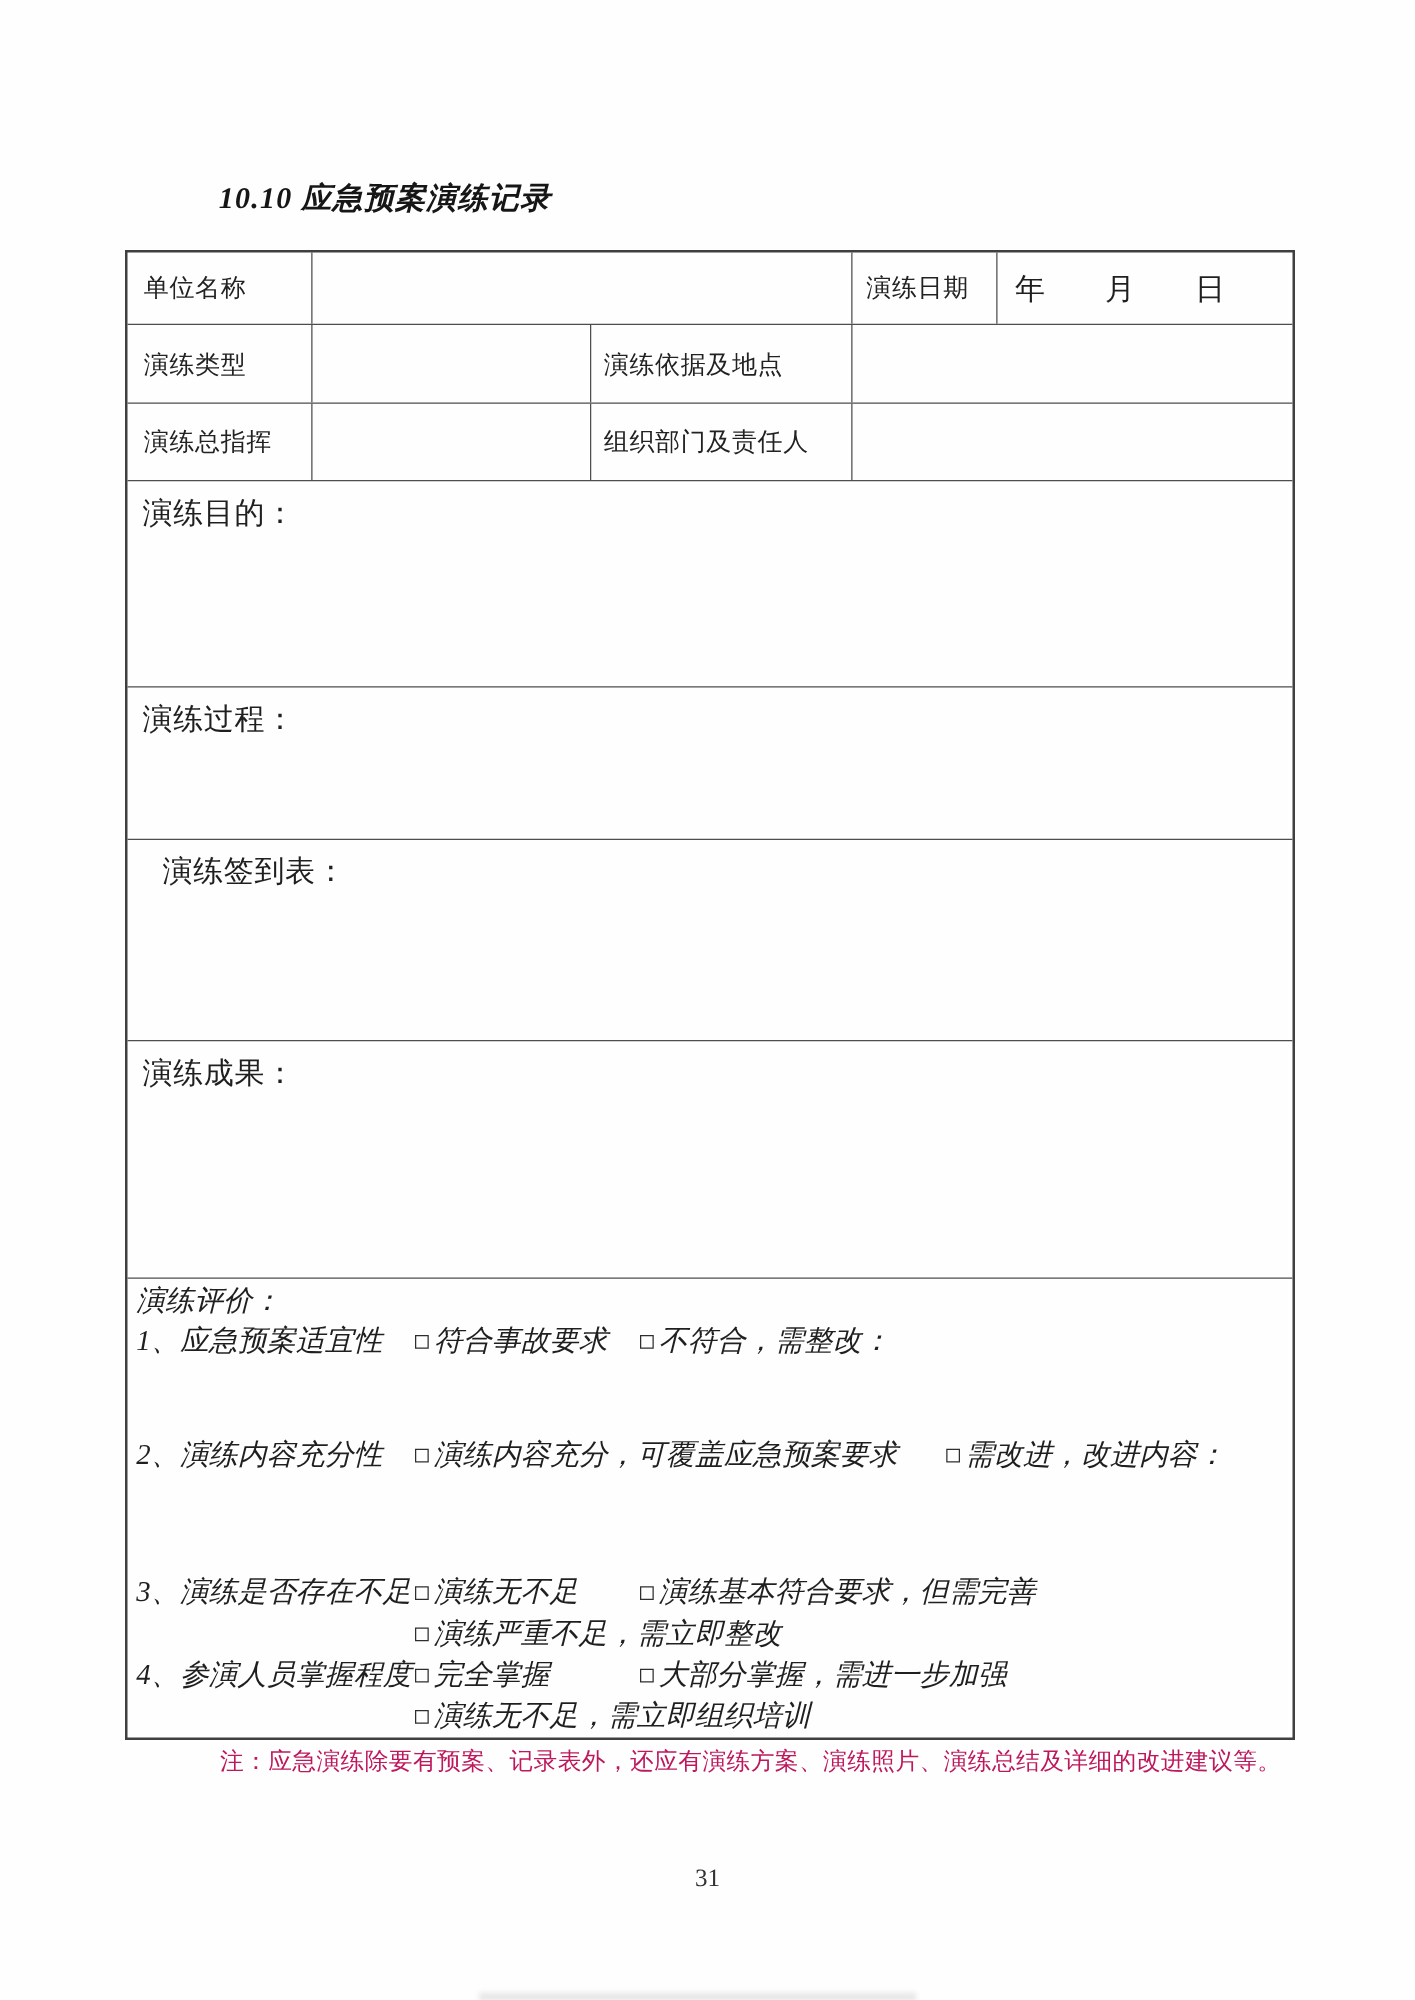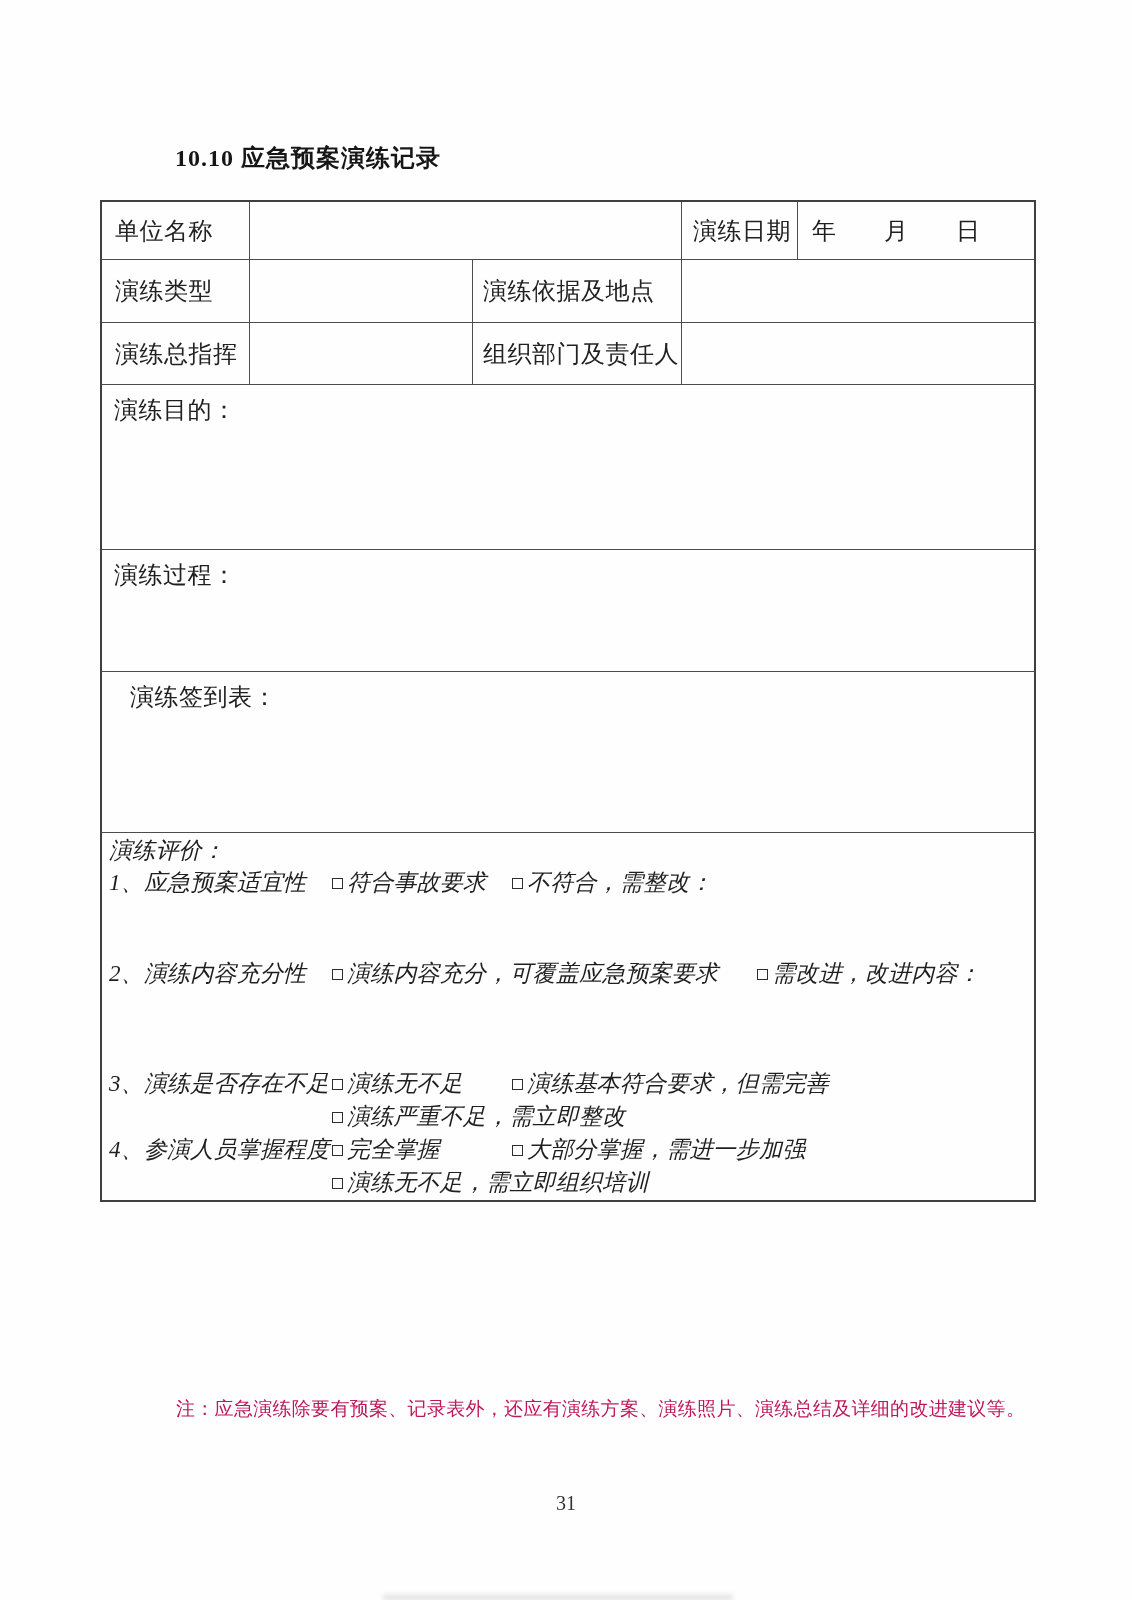--- a/index.html
+++ b/index.html
@@ -16,38 +16,39 @@
     overflow: hidden;
   }
   .title {
     position: absolute;
     left: 175px;
     top: 142px;
     font-size: 24px;
     font-weight: bold;
     letter-spacing: 1px;
     color: #161616;
+    font-style: italic;
   }
   .form-table {
     position: absolute;
     left: 100px;
     top: 200px;
     width: 936px;
     border: 2px solid #3f3f3f;
     background: transparent;
   }
   .row { display: flex; border-bottom: 1px solid #4d4d4d; }
   .row:last-child { border-bottom: none; }
   .cell { border-right: 1px solid #4d4d4d; position: relative; }
   .cell:last-child { border-right: none; }
   .label-cell {
     display: flex;
     align-items: center;
     padding-left: 13px;
-    font-size: 24px;
+    font-size: 20px;
     letter-spacing: 0.5px;
     color: #222;
     font-family: Liberation Serif, serif;
   }
   .hr1 { height: 58px; }
   .hr2 { height: 63px; }
   .hr3 { height: 62px; }
   .hs1 { height: 165px; }
   .hs2 { height: 122px; }
   .hs3 { height: 161px; padding-left: 16px; }
@@ -177,20 +178,25 @@
         <span>演练过程：</span>
       </div>
     </div>
 
     <div class="row hs3">
       <div class="cell sec-cell">
         <span>演练签到表：</span>
       </div>
     </div>
 
+    <div class="row hs4">
+      <div class="cell sec-cell">
+        <span>演练成果：</span>
+      </div>
+    </div>
 
     <div class="row he">
       <div class="cell eval-cell">
 
         <div class="eval-title">演练评价：</div>
 
         <div class="eval-line">
           <span class="crit">1、应急预案适宜性</span>
           <span class="opt slot-a"><span class="cb"></span><span>符合事故要求</span></span>
           <span class="opt"><span class="cb"></span><span>不符合，需整改：</span></span>

